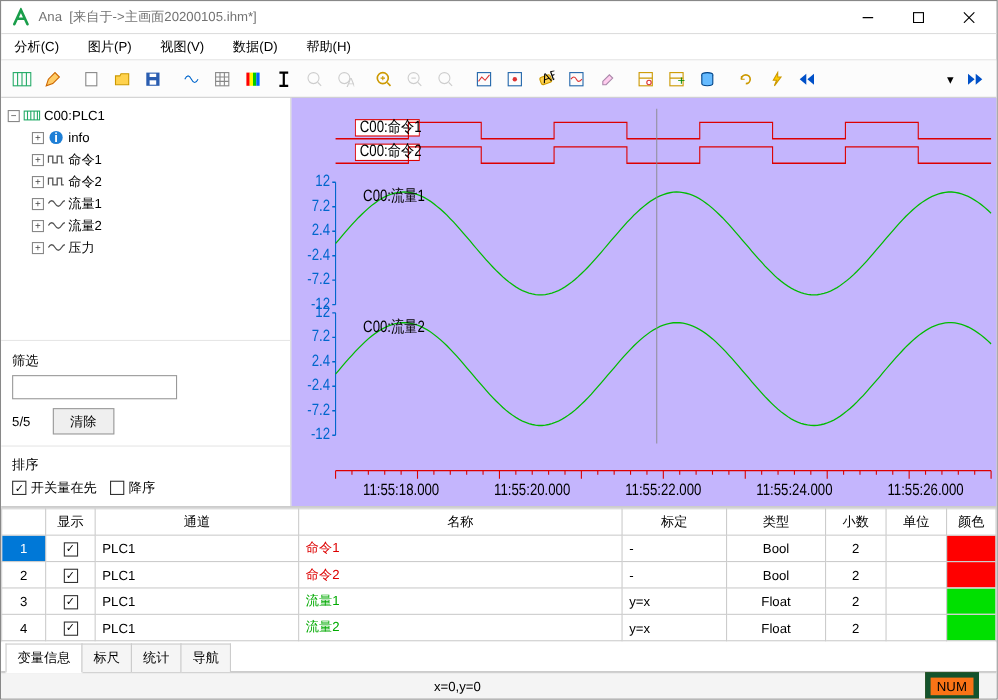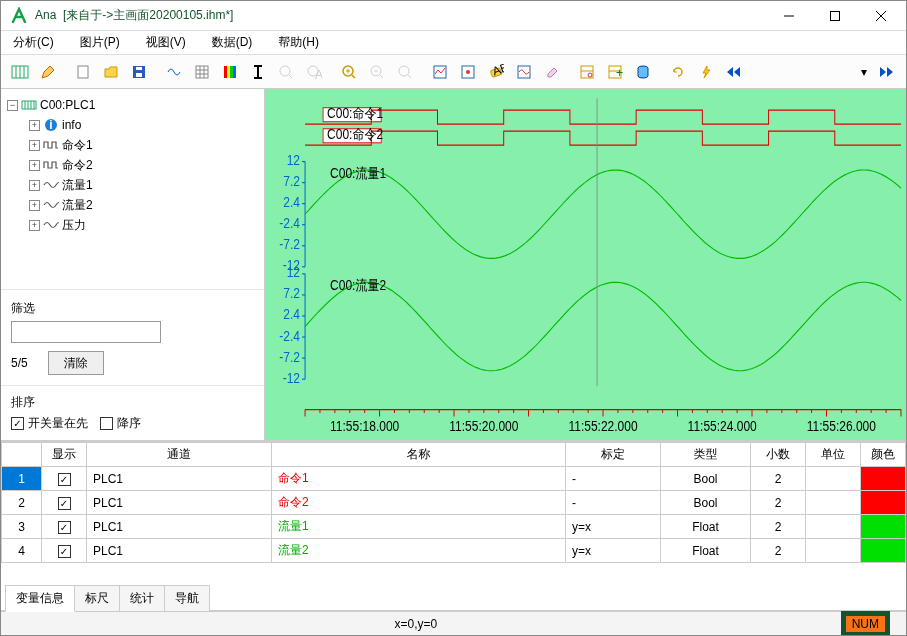--- a/index.html
+++ b/index.html
@@ -1,19 +1,19 @@
 <!DOCTYPE html>
 <html><head>
 <meta charset="utf-8">
 <style>
 *{box-sizing:border-box;margin:0;padding:0;font-family:"Microsoft YaHei",Arial,sans-serif;font-size:12px}
 body{background:#fff;width:907px;height:636px;border:1px solid #888;display:flex;flex-direction:column;overflow:hidden}
 .titlebar{height:30px;display:flex;align-items:center;padding:0 2px;border-bottom:1px solid #ddd}
 .app-icon{width:20px;height:20px;margin:0 6px;display:flex;align-items:center;justify-content:center}
-.title-text{flex:1;font-size:12px;color:#14532d}
+.title-text{flex:1;font-size:12px;color:#737373}
 .win-btns{display:flex}
 .win-btn{width:46px;height:29px;display:flex;align-items:center;justify-content:center;cursor:pointer}
 .menubar{height:24px;display:flex;align-items:center;padding:2px 8px;gap:18px;border-bottom:1px solid #ddd}
 .menu-item{cursor:pointer;padding:2px 4px}
 .toolbar{height:34px;display:flex;align-items:center;padding:2px 6px;gap:2px;border-bottom:1px solid #ccc;background:#fcfcfc}
 .tool-btn{width:26px;height:26px;display:flex;align-items:center;justify-content:center;cursor:pointer;border:1px solid transparent}
 .tool-sep{width:5px}
 .main{flex:1;display:flex;min-height:0;border-bottom:1px solid #ccc}
 .left-panel{width:264px;border-right:1px solid #ccc;display:flex;flex-direction:column;background:#fff}
 .tree{flex:1;padding:6px;overflow:auto}
@@ -23,23 +23,23 @@
 .tree-icon{width:16px;height:16px;display:flex;align-items:center;justify-content:center}
 .filter-section{padding:10px;border-top:1px solid #e6e6e6}
 .filter-label{margin-bottom:4px}
 .filter-input{width:150px;height:22px;border:1px solid #999;padding:0 4px}
 .filter-row2{display:flex;align-items:center;margin-top:8px;gap:20px}
 .clear-btn{width:56px;height:24px;border:1px solid #999;background:#efefef;cursor:pointer}
 .sort-section{padding:8px 10px;border-top:1px solid #e6e6e6}
 .sort-row{display:flex;gap:12px;margin-top:4px}
 .chk{display:flex;align-items:center;gap:4px;cursor:pointer}
 .chk-box{width:13px;height:13px;border:1px solid #333;display:flex;align-items:center;justify-content:center;font-size:10px}
-.chart-area{flex:1;position:relative;background:#86efac;overflow:hidden}
+.chart-area{flex:1;position:relative;background:#c4b5fd;overflow:hidden}
 svg.chart{width:100%;height:100%}
-.table-section{height:170px;display:flex;flex-direction:column;border-bottom:1px solid #ccc}
+.table-section{height:150px;display:flex;flex-direction:column;border-bottom:1px solid #ccc}
 .table-wrap{flex:1;overflow:auto;border-top:1px solid #ccc}
 table.grid{border-collapse:collapse;width:100%}
 table.grid th,table.grid td{border:1px solid #ccc;padding:3px 6px;height:24px;text-align:left;background:#fff}
 table.grid th{background:#fff;font-weight:normal;text-align:center}
 table.grid td.center{text-align:center}
 .rowhead{background:#fff;text-align:center;border:1px solid #ccc}
 .rowhead.active{background:#0078d7;color:#fff}
 .color-cell{padding:0!important}
 .color-swatch{width:100%;height:100%}
 .bottom-tabs{height:26px;display:flex;align-items:flex-start;padding:0 4px;background:#fff}

